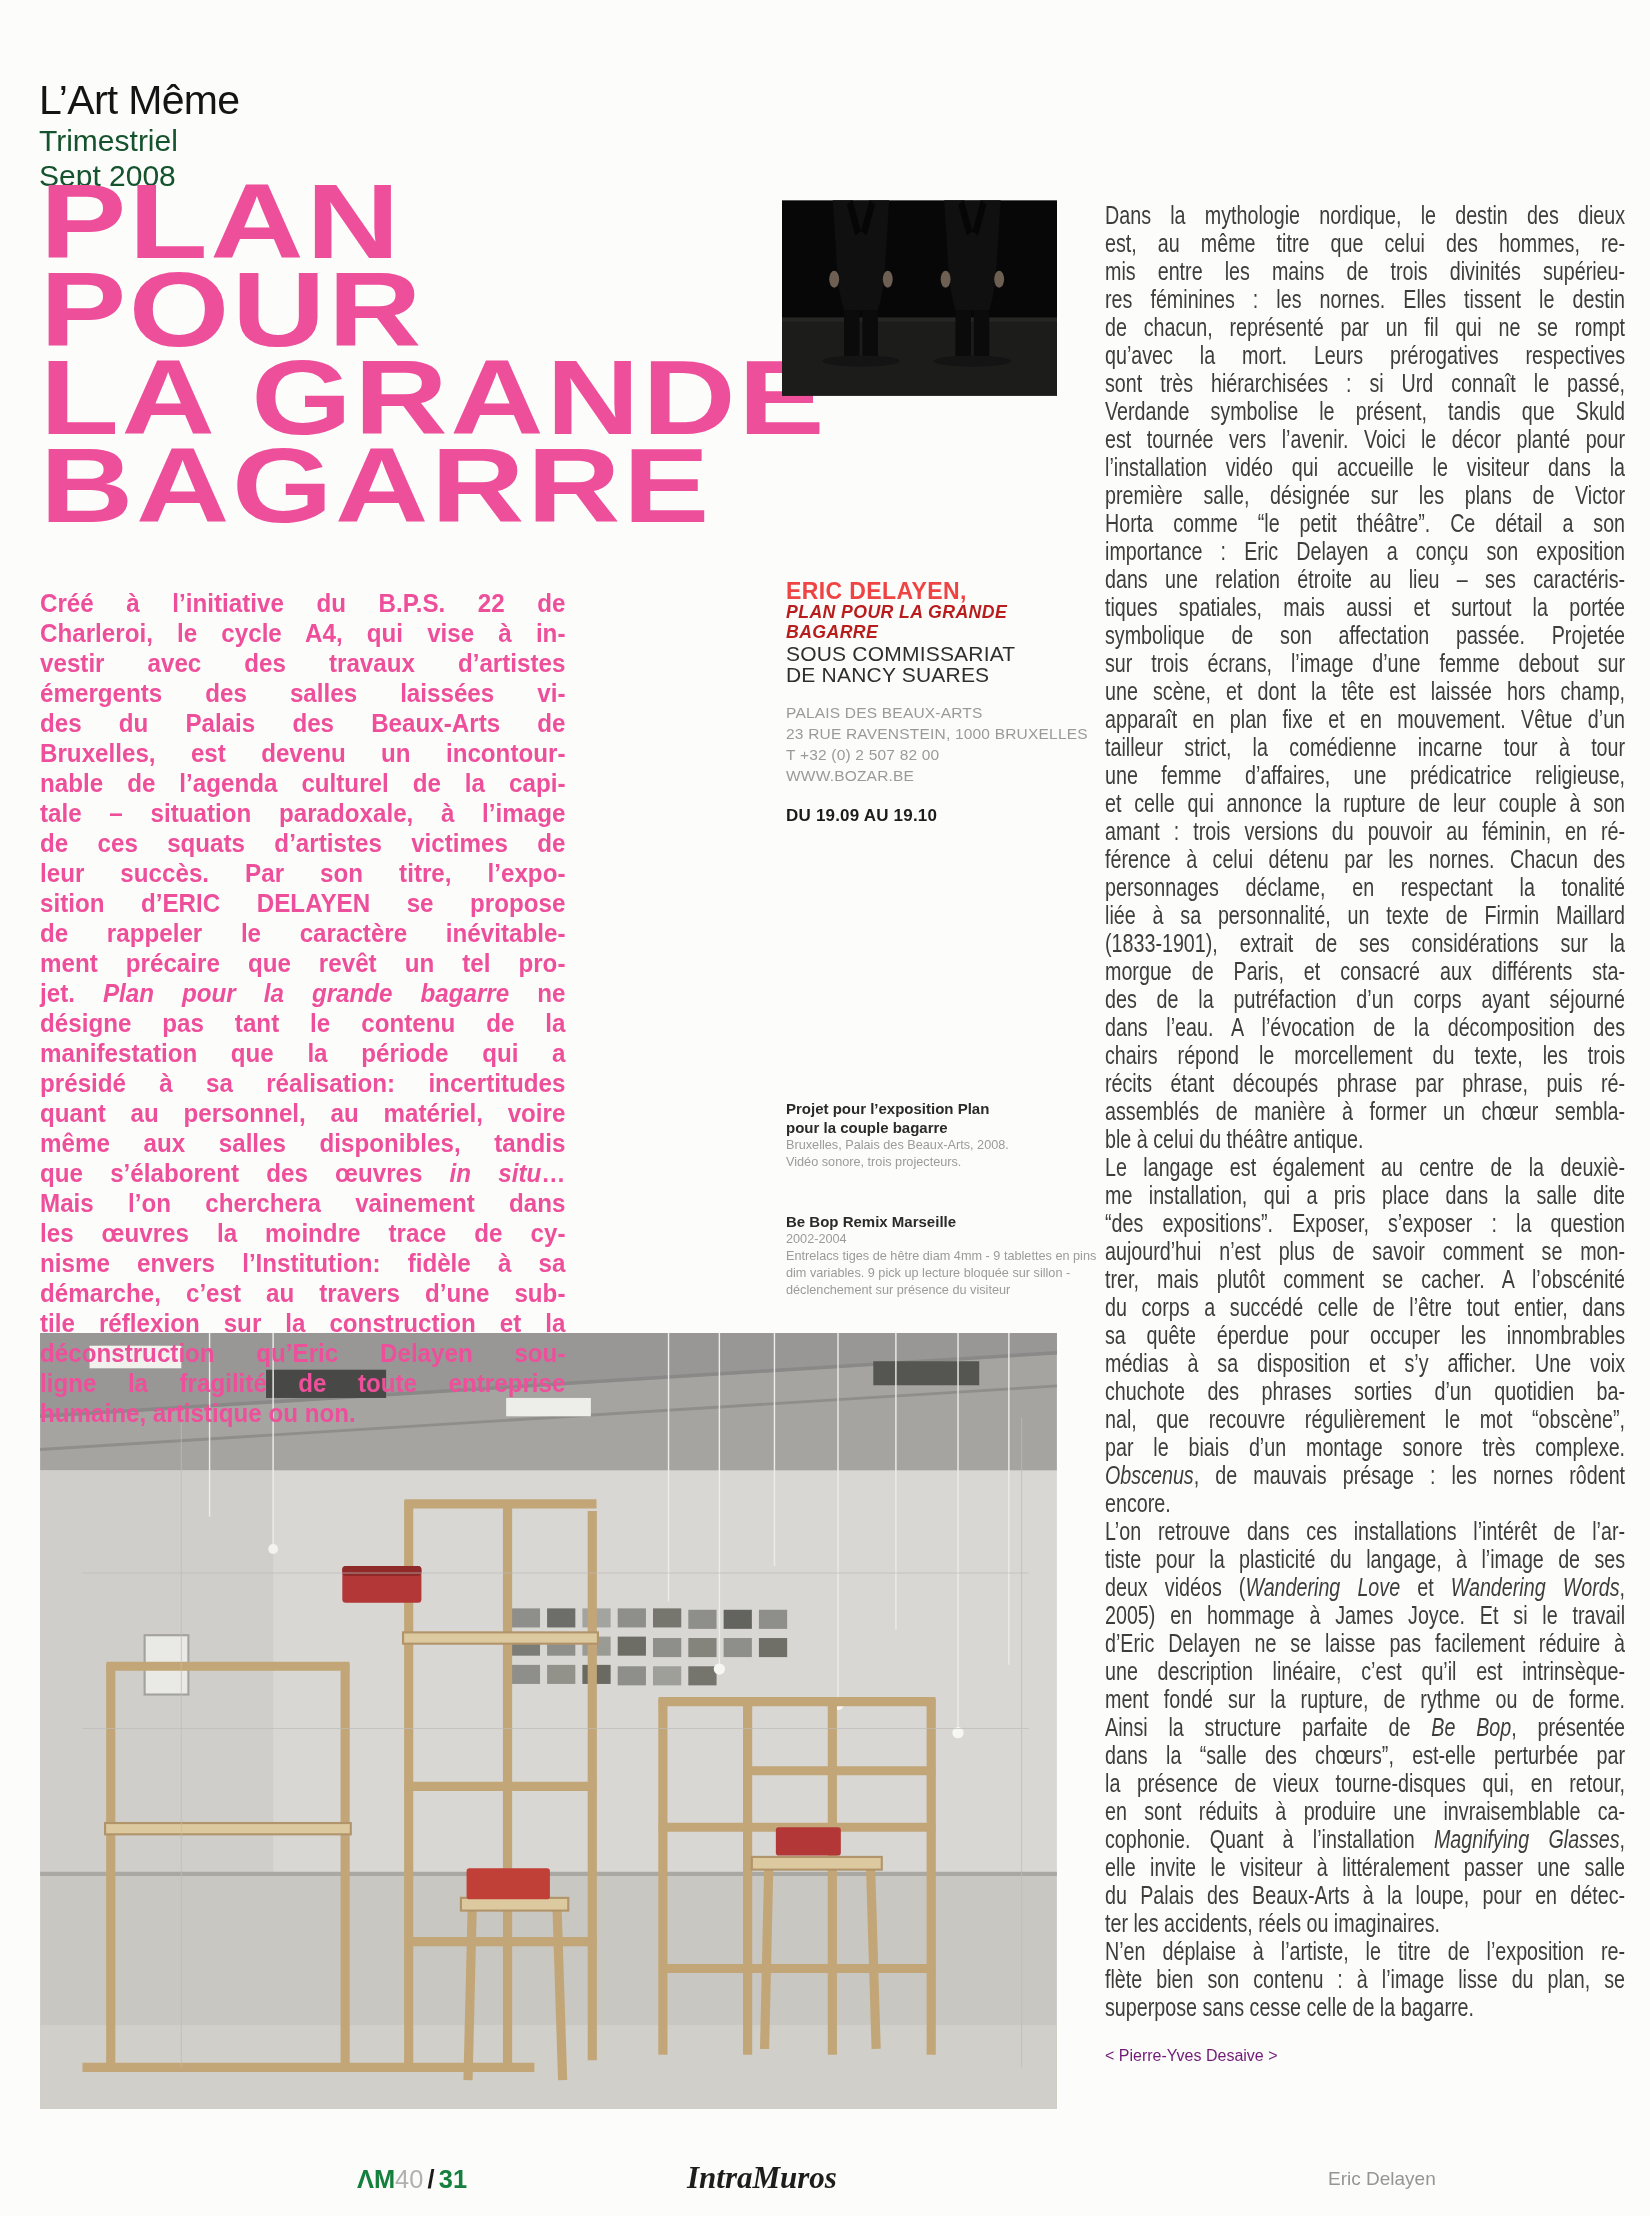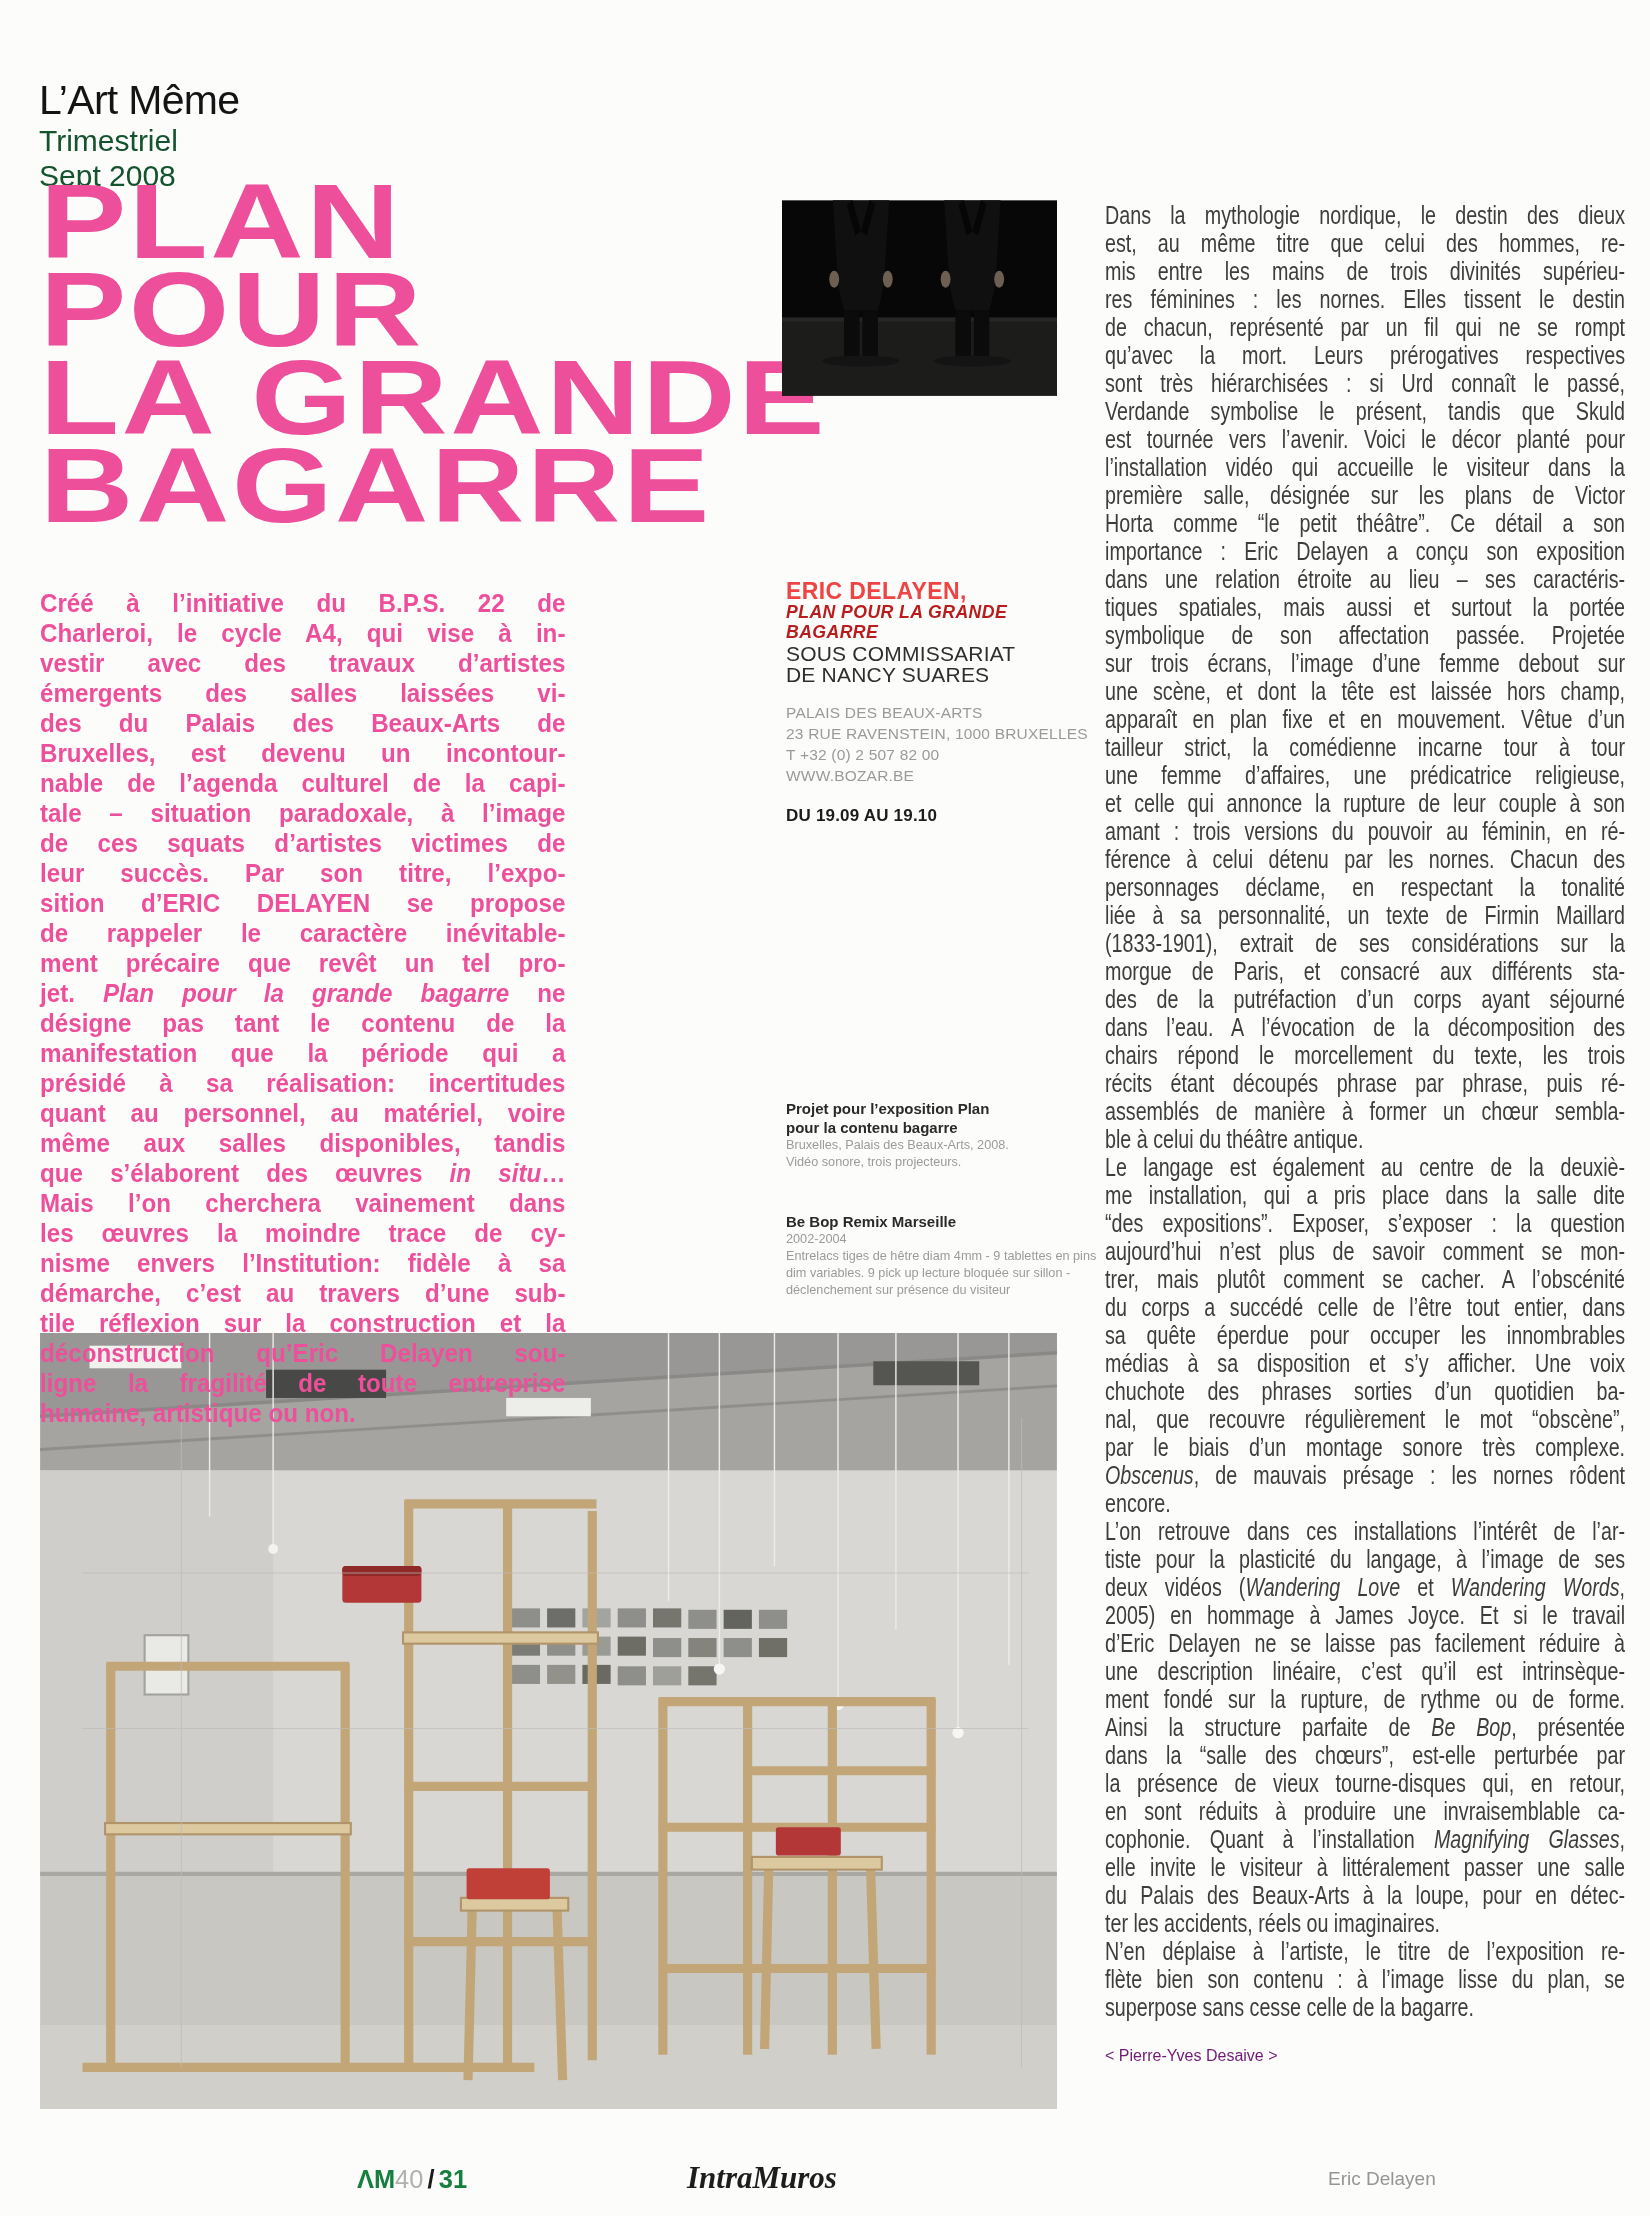--- a/index.html
+++ b/index.html
@@ -161,21 +161,21 @@
         <div class="venue-line">23 RUE RAVENSTEIN, 1000 BRUXELLES</div>
         <div class="venue-line">T +32 (0) 2 507 82 00</div>
         <div class="venue-line">WWW.BOZAR.BE</div>
       </div>
     <div class="dates">DU 19.09 AU 19.10</div>
   </aside>
 
   <div class="caption caption1">
     <div>
         <div class="cap-title-line">Projet pour l’exposition Plan</div>
-        <div class="cap-title-line">pour la contenu bagarre</div>
+        <div class="cap-title-line">pour la couple bagarre</div>
       </div>
     <div>
         <div class="cap-detail-line">Bruxelles, Palais des Beaux-Arts, 2008.</div>
         <div class="cap-detail-line">Vidéo sonore, trois projecteurs.</div>
       </div>
   </div>
 
   <div class="caption caption2">
     <div>
         <div class="cap-title-line">Be Bop Remix Marseille</div>

